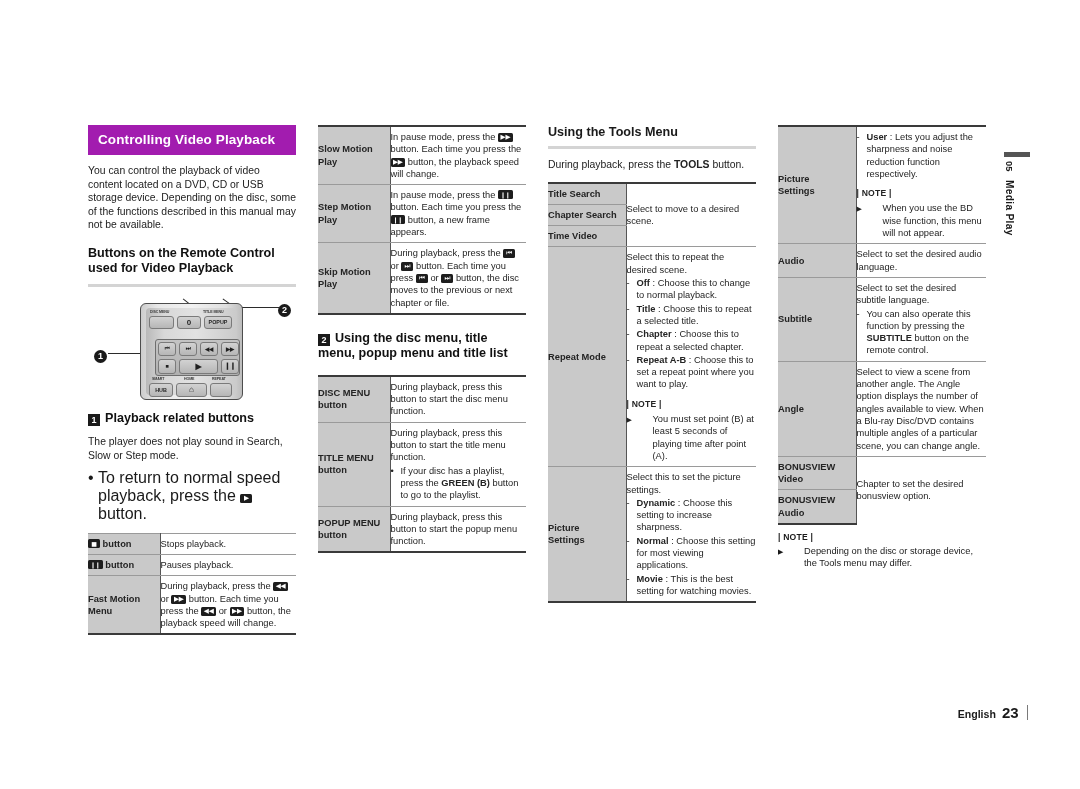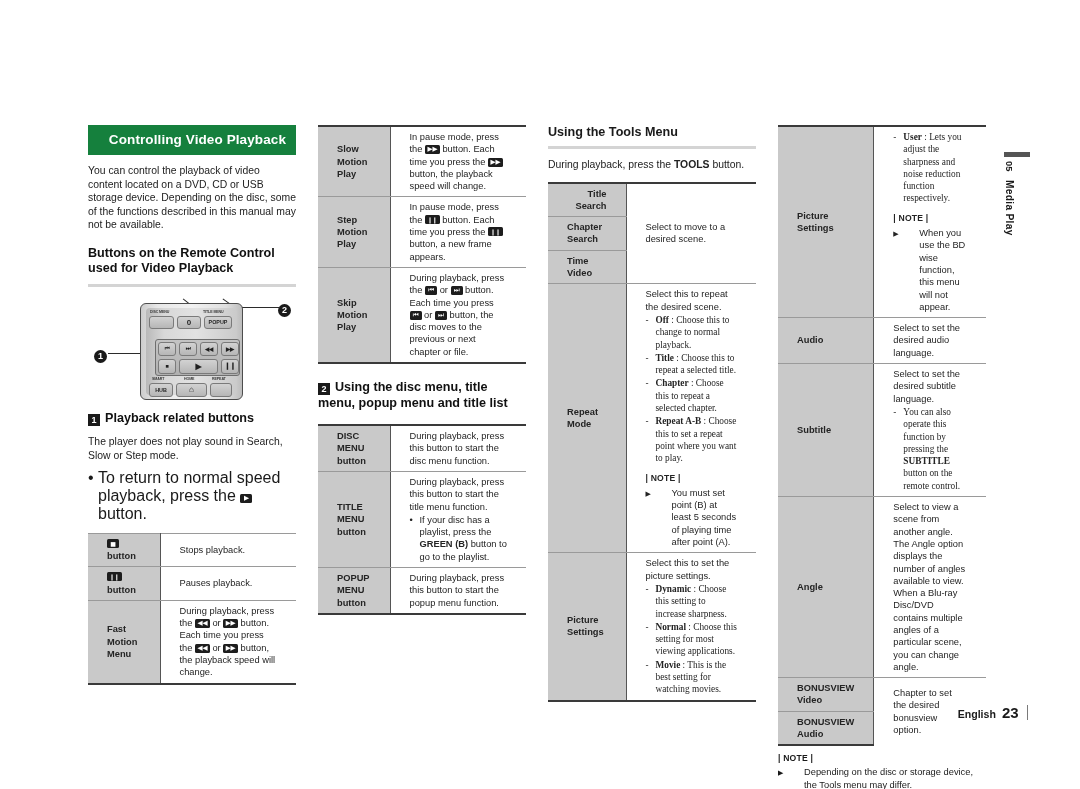--- a/index.html
+++ b/index.html
@@ -16,27 +16,26 @@
 
   
   .col { position: absolute; top: 125px; width: 208px; }
   #col1 { left: 88px; }
   #col2 { left: 318px; }
   #col3 { left: 548px; }
   #col4 { left: 778px; }
 
   
   .sec-head {
-    background: #15803d;
+    background: #a21caf;
     color: #ffffff;
     font-size: 13.5px;
     font-weight: bold;
     padding: 7px 10px 8px 10px;
     letter-spacing: .1px;
-    text-align: right;
   }
 
   p.body {
     font-size: 10.4px;
     line-height: 13.6px;
     margin: 9px 0 0 0;
     color: #222;
   }
 
   h3.sub {
@@ -98,39 +97,39 @@
   .glyph { font-size: 5.6px; letter-spacing: -.3px; }
   
   .cl { position: absolute; background: #2b2b2b; }
   .callout-num { position: absolute; }
 
   
   table.t { width: 100%; border-collapse: collapse; margin-top: 10px; }
   table.t td {
     border-top: 1px solid #9a9a9a;
     border-bottom: 1px solid #9a9a9a;
-    font-size: 9.3px; line-height: 12.3px; padding: 4px 19px;
+    font-size: 9.3px; line-height: 12.3px; padding: 4px 0;
     vertical-align: middle; color: #242424;
   }
   table.t tr.first td { border-top: 2.4px solid #3a3a3a; }
   table.t tr.last td { border-bottom: 2.4px solid #3a3a3a; }
   td.lab {
     background: #c9c9c9; font-weight: bold; width: 72px;
     color: #141414; border-right: 1.6px solid #555;
   }
   td.lab.w78 { width: 78px; }
   td.desc { background: #fff; vertical-align: top; }
   td.nbb { border-bottom: none !important; }
 
   .bullet { display: flex; gap: 4px; margin-top: 1px; }
   .bullet .bd { flex: 0 0 6px; }
   .bullet .bt { flex: 1; }
   .dashrow { display: flex; gap: 5px; margin-top: 1px; }
   .dashrow .dd { flex: 0 0 5px; }
-  .dashrow .dt { flex: 1; font-family: Liberation Serif, serif; }
+  .dashrow .dt { flex: 1; }
 
   .note-head { font-size: 8.6px; font-weight: bold; margin-top: 7px; letter-spacing: .2px; }
   .note-item { display: flex; gap: 20px; margin-top: 3px; font-size: 9.3px; line-height: 12.3px; }
   .note-item .tri { flex: 0 0 6px; font-size: 7px; line-height: 13px; }
 
   
   .key {
     display: inline-block; background: #1d1d1d; color: #fff;
     font-size: 6.6px; line-height: 9px; padding: 0 2.5px;
     border-radius: 1.5px; vertical-align: 1px; letter-spacing: -.2px;
@@ -360,21 +359,21 @@
 
     <p class="body">
       <span>During playback, press the</span>
       <b>TOOLS</b>
       <span>button.</span>
     </p>
 
     <table class="t">
       <tbody>
           <tr class="first">
-        <td class="lab w78" style="height:20px;text-align:right;">Title Search</td>
+        <td class="lab w78" style="height:20px;">Title Search</td>
         <td class="desc nbb" rowspan="3">Select to move to a desired scene.</td>
       </tr>
       <tr>
         <td class="lab w78" style="height:20px;">Chapter Search</td>
       </tr>
       <tr>
         <td class="lab w78" style="height:20px;">Time Video</td>
       </tr>
       <tr>
         <td class="lab w78">Repeat Mode</td>

